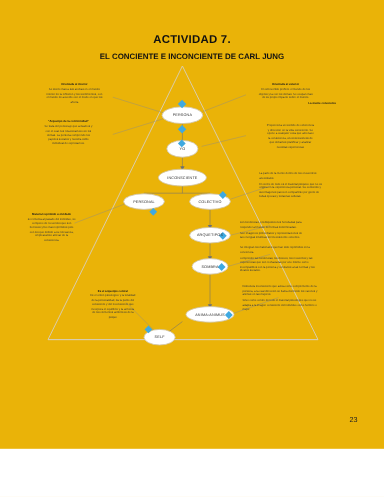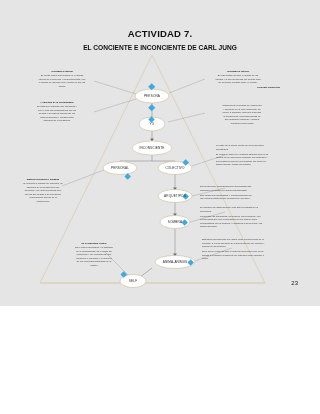--- a/index.html
+++ b/index.html
@@ -5,22 +5,22 @@
   * { box-sizing: border-box; }
   html, body {
     margin: 0; padding: 0;
     width: 320px; height: 414px;
     background: #ffffff;
     font-family: "Liberation Sans", sans-serif;
     overflow: hidden;
   }
   #page {
     position: relative;
-    width: 320px; height: 306px;
-    background: #e5e5e5;
+    width: 320px; height: 374px;
+    background: #eab308;
   }
 
   
   .title {
     position: absolute; left: 0; right: 0; top: 28px;
     text-align: center;
     font-size: 9.5px; font-weight: bold; letter-spacing: .2px;
     color: #111;
   }
   .subtitle {

